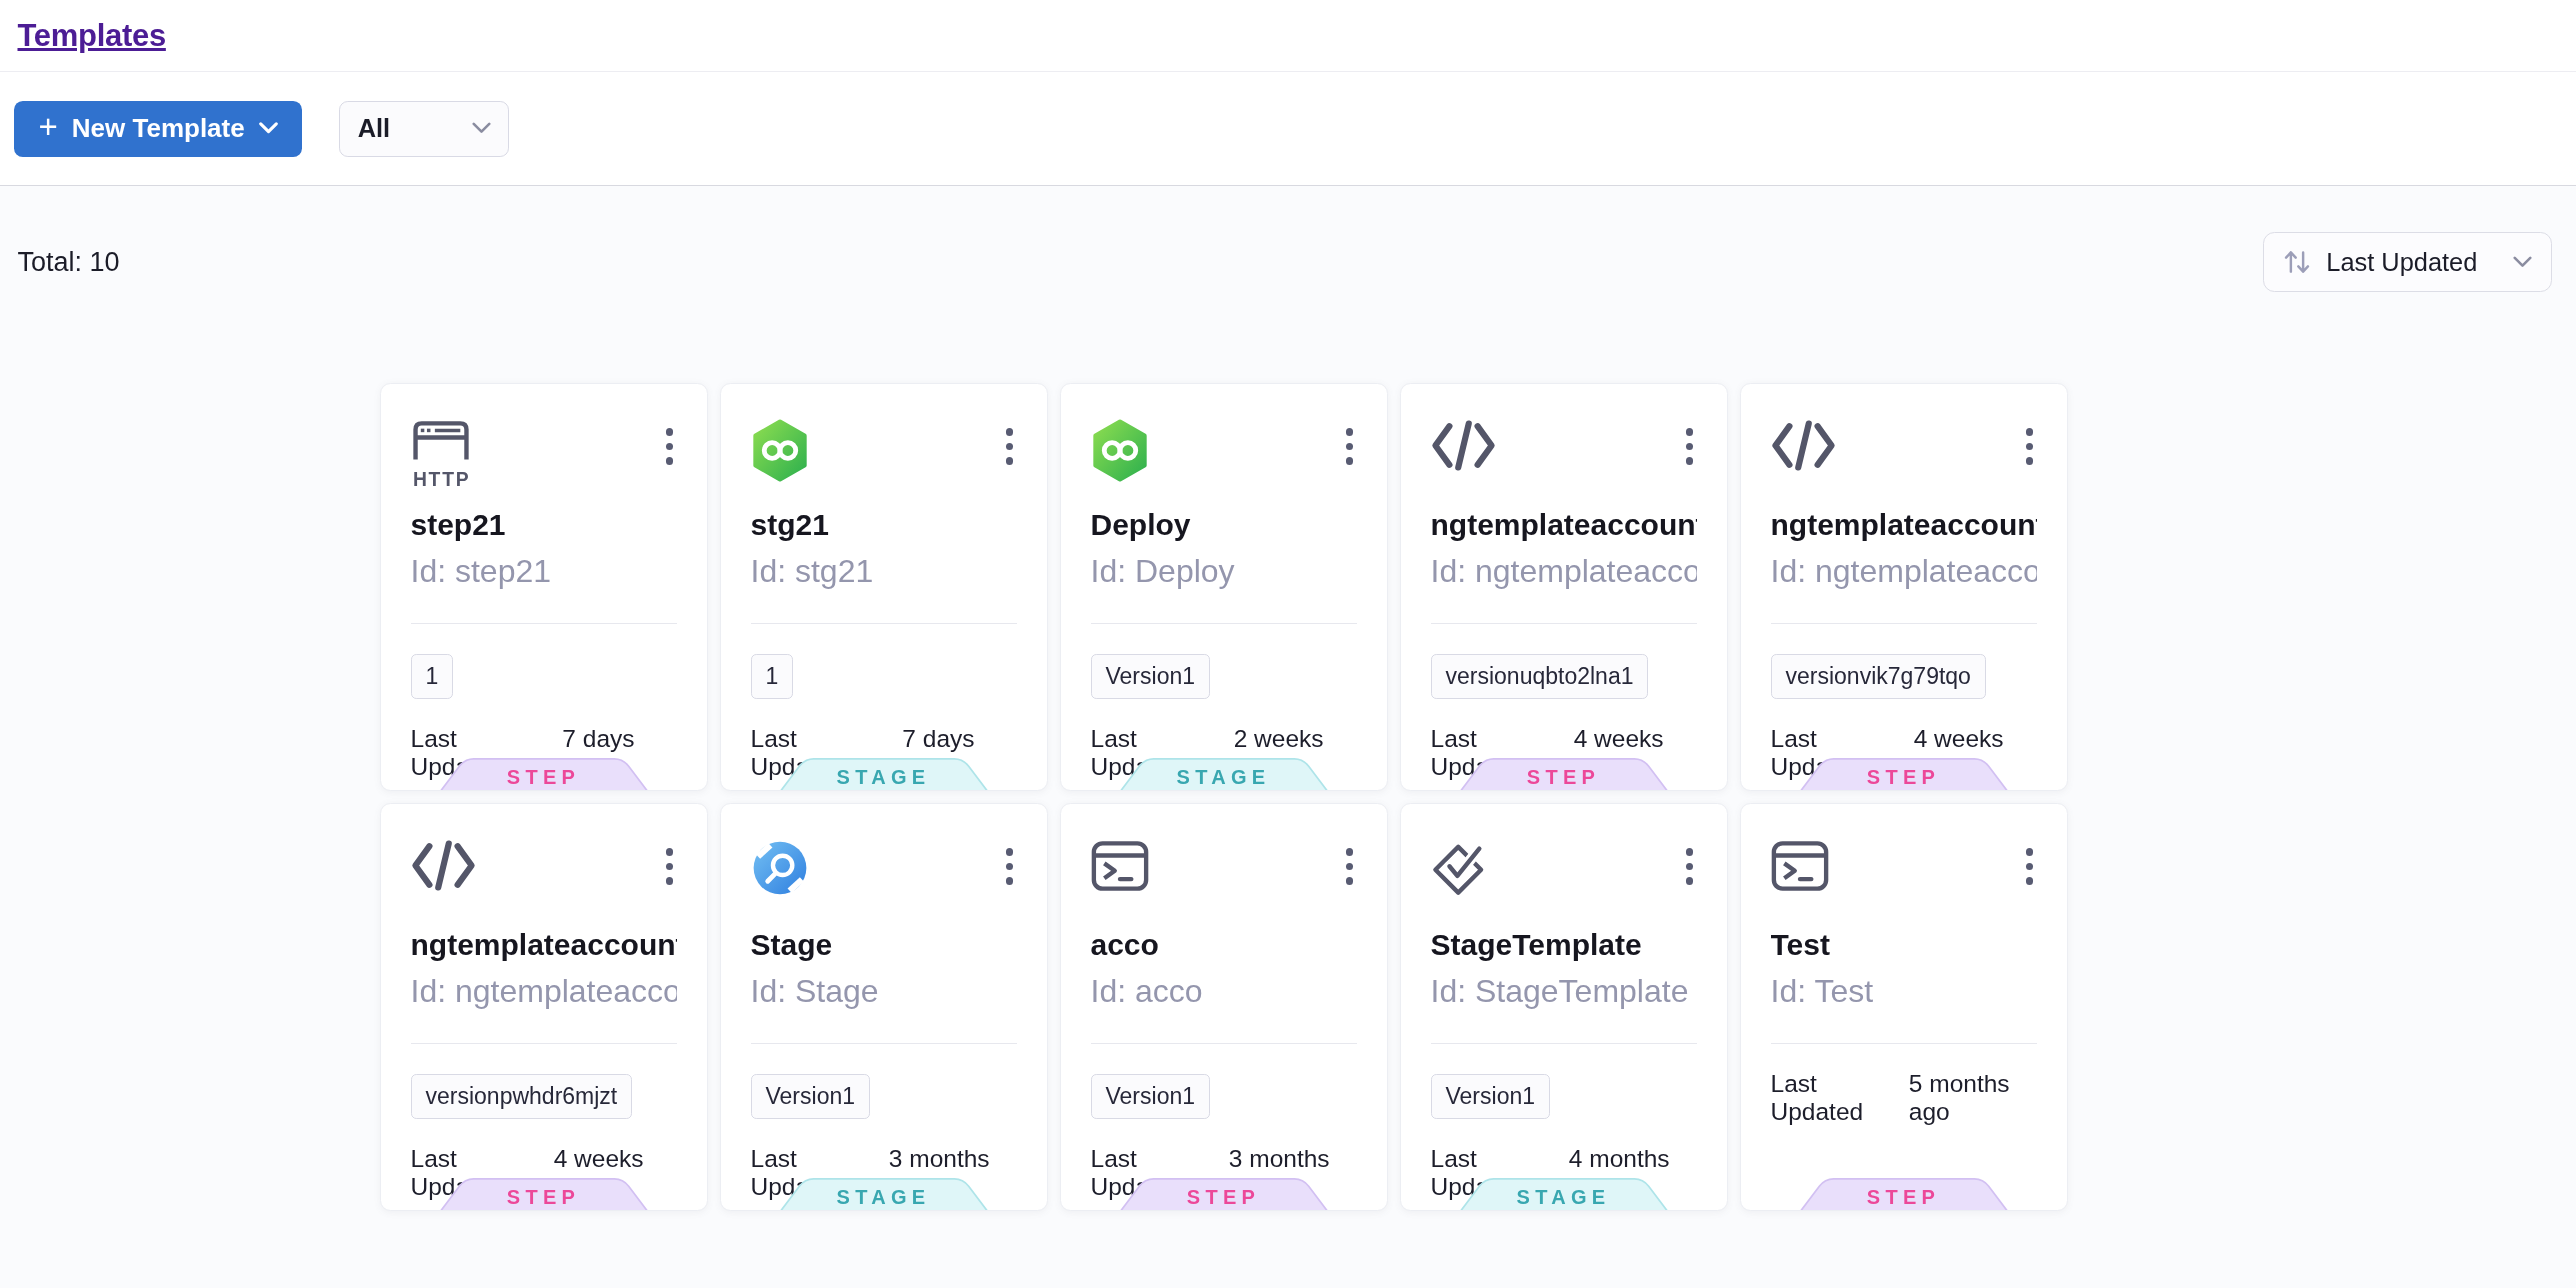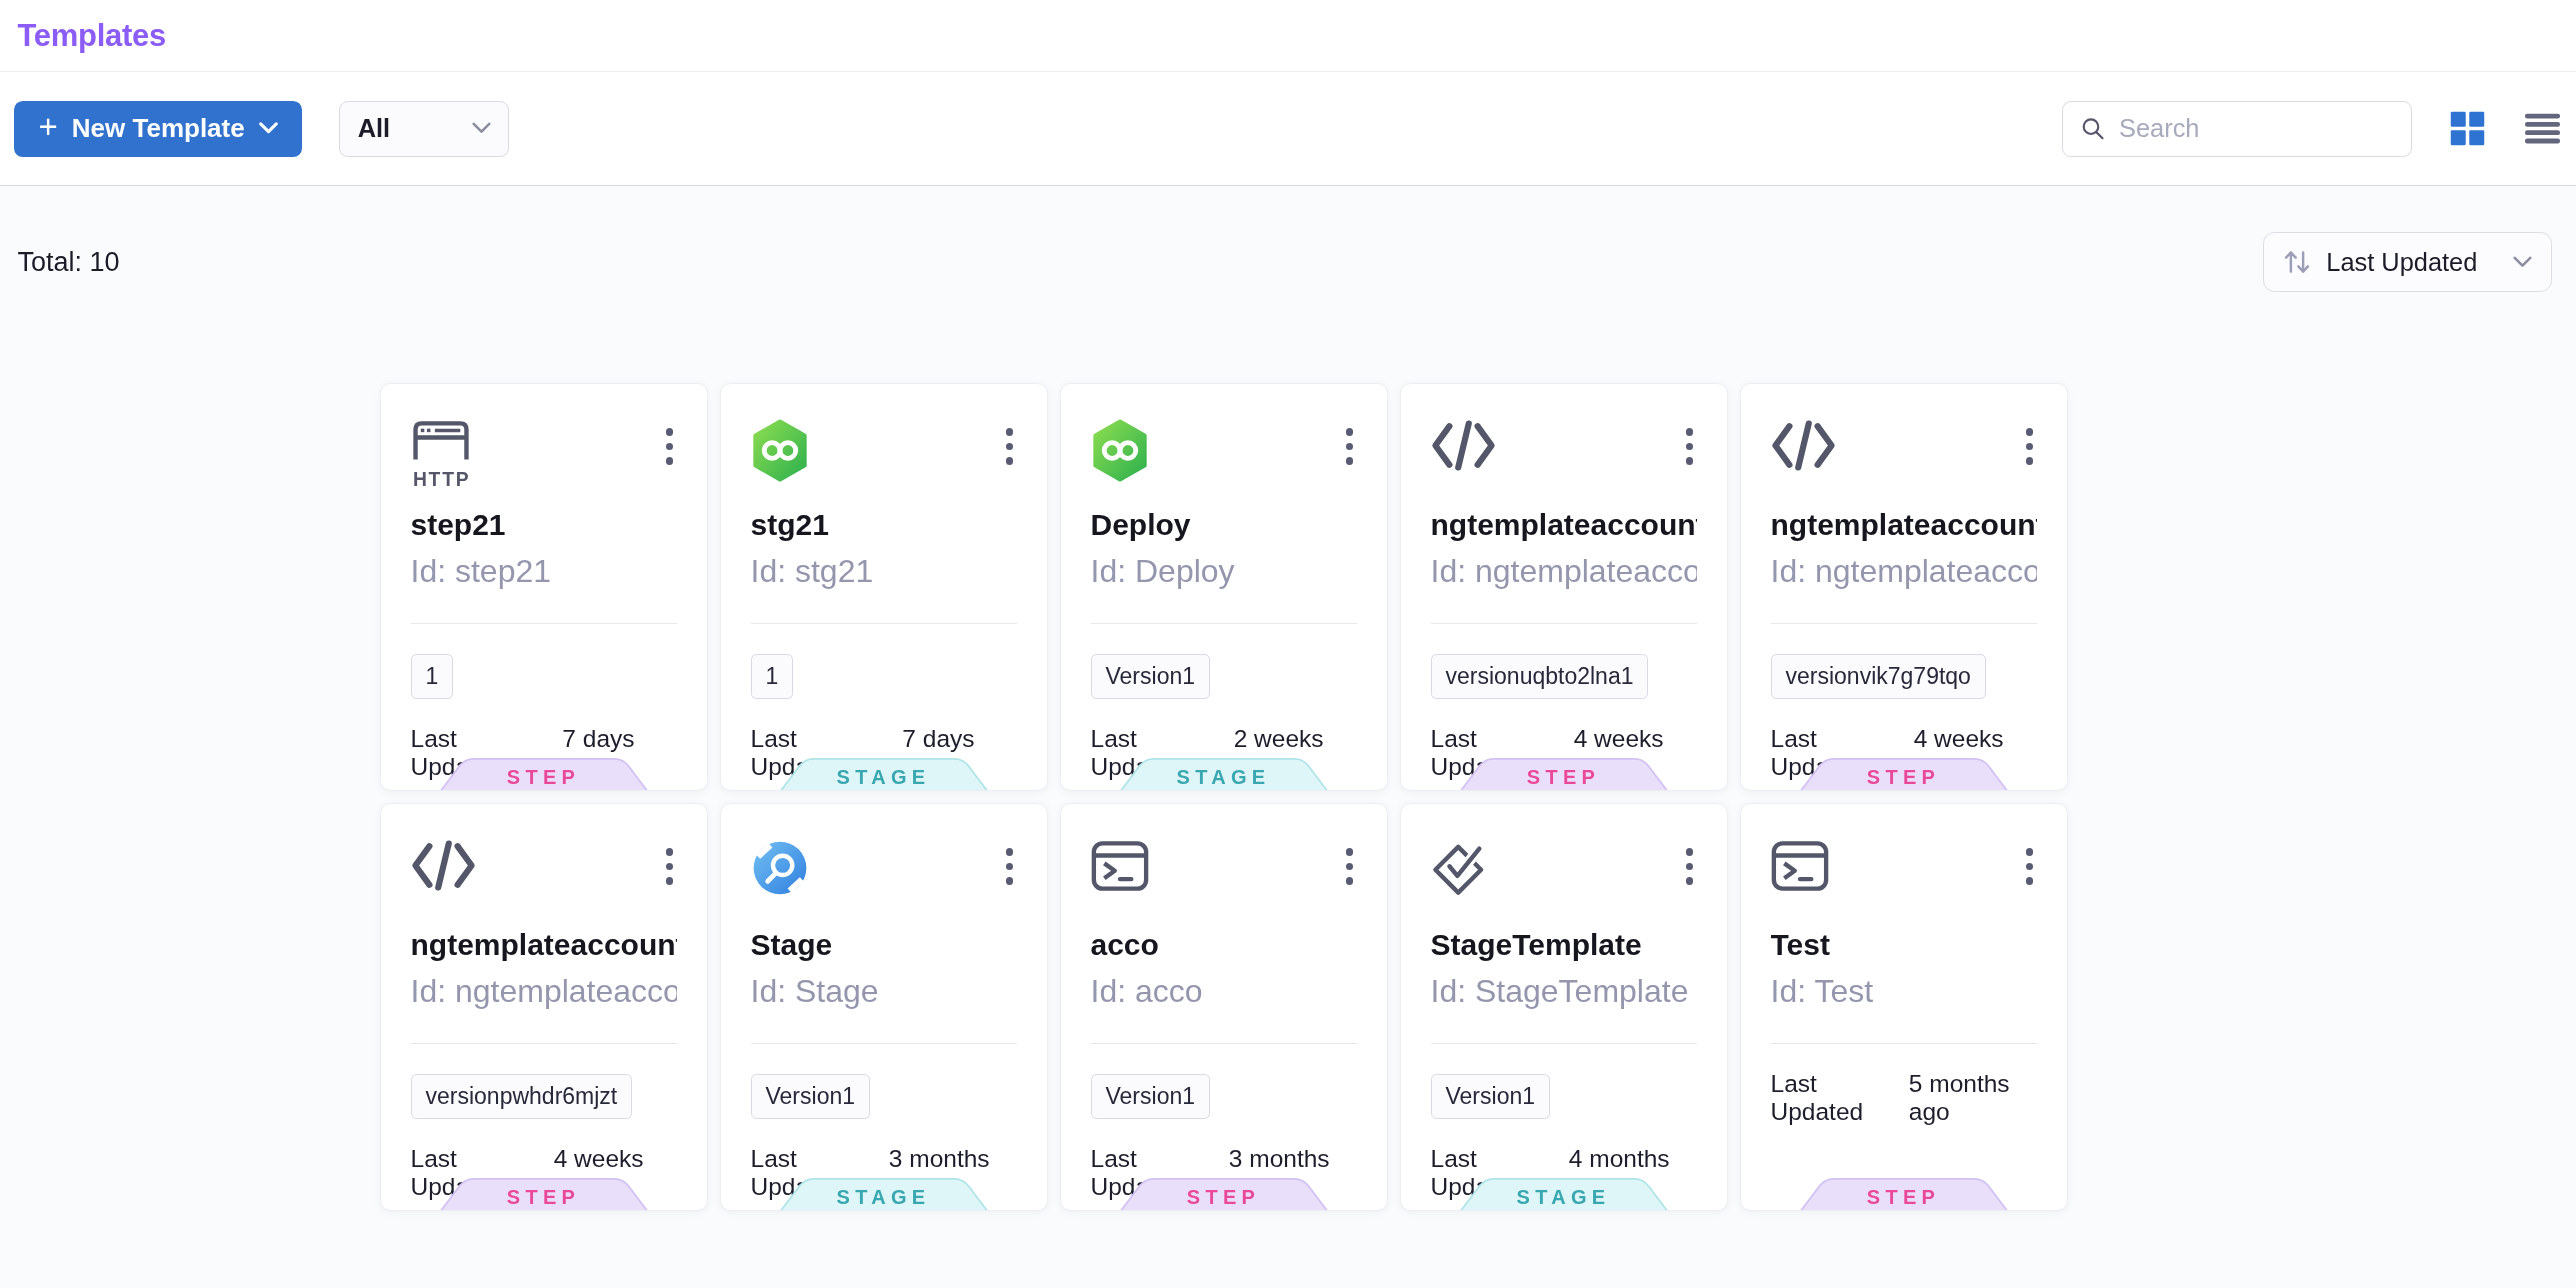--- a/index.html
+++ b/index.html
@@ -12,22 +12,23 @@
 
   
   .page-head {
     height: 72px;
     display: flex; align-items: center;
     padding: 0 17.5px;
     border-bottom: 0.9px solid #ededf2;
     background: #fff;
   }
   .page-title {
-    font-size: 31px; font-weight: 700; color: #8b5cf6;
+    font-size: 31px; font-weight: 700; color: #4c1d95;
     letter-spacing: -0.3px;
+    text-decoration: underline;
   }
 
   
   .toolbar {
     height: 114px;
     display: flex; align-items: center; justify-content: space-between;
     padding: 0 14px;
     border-bottom: 0.9px solid #d8d9e0;
     background: #fff;
   }
@@ -154,45 +155,20 @@
           <path d="M2 2 L11 11 L20 2" fill="none" stroke="#ffffff" stroke-width="3.6" stroke-linecap="round" stroke-linejoin="round"></path>
         </svg>
     </button>
     <div class="select-box filter-select">
       <span class="value">All</span>
       <svg width="19" height="12.3" viewBox="0 0 22 14">
           <path d="M2 2 L11 11 L20 2" fill="none" stroke="#8a8ca0" stroke-width="3" stroke-linecap="round" stroke-linejoin="round"></path>
         </svg>
     </div>
   </div>
-  <div class="toolbar-right">
-    <div class="search-box">
-      <svg width="28" height="28" viewBox="0 0 32 32">
-          <circle cx="13" cy="13" r="9.5" fill="none" stroke="#55566a" stroke-width="2.8"></circle>
-          <line x1="20.5" y1="20.5" x2="28" y2="28" stroke="#55566a" stroke-width="2.8" stroke-linecap="round"></line>
-        </svg>
-      <input type="text" placeholder="Search" style="">
-    </div>
-    <button class="view-toggle">
-      <svg width="37" height="37" viewBox="0 0 42 42">
-        <rect x="2" y="2" width="17" height="17" rx="1.5" fill="#2e72d2"></rect>
-          <rect x="23" y="2" width="17" height="17" rx="1.5" fill="#2e72d2"></rect>
-        <rect x="2" y="23" width="17" height="17" rx="1.5" fill="#2e72d2"></rect>
-          <rect x="23" y="23" width="17" height="17" rx="1.5" fill="#2e72d2"></rect>
-      </svg>
-    </button>
-    <button class="view-toggle">
-      <svg width="39" height="35" viewBox="0 0 44 40">
-        <rect x="2" y="3" width="40" height="5.5" rx="2.5" fill="#63667c"></rect>
-          <rect x="2" y="12.5" width="40" height="5.5" rx="2.5" fill="#63667c"></rect>
-        <rect x="2" y="22" width="40" height="5.5" rx="2.5" fill="#63667c"></rect>
-          <rect x="2" y="31.5" width="40" height="5.5" rx="2.5" fill="#63667c"></rect>
-      </svg>
-    </button>
-  </div>
 </div>
 
 <main class="content">
   <div class="total-row">
     <span class="total-label">Total: 10</span>
     <div class="select-box sort-select">
       <svg width="28" height="30" viewBox="0 0 32 34">
         <path d="M9 28 L9 6 M9 6 L3.5 12 M9 6 L14.5 12" fill="none" stroke="#9c9eb8" stroke-width="2.8" stroke-linecap="round" stroke-linejoin="round"></path>
         <path d="M23 6 L23 28 M23 28 L17.5 22 M23 28 L28.5 22" fill="none" stroke="#9c9eb8" stroke-width="2.8" stroke-linecap="round" stroke-linejoin="round"></path>
       </svg>

